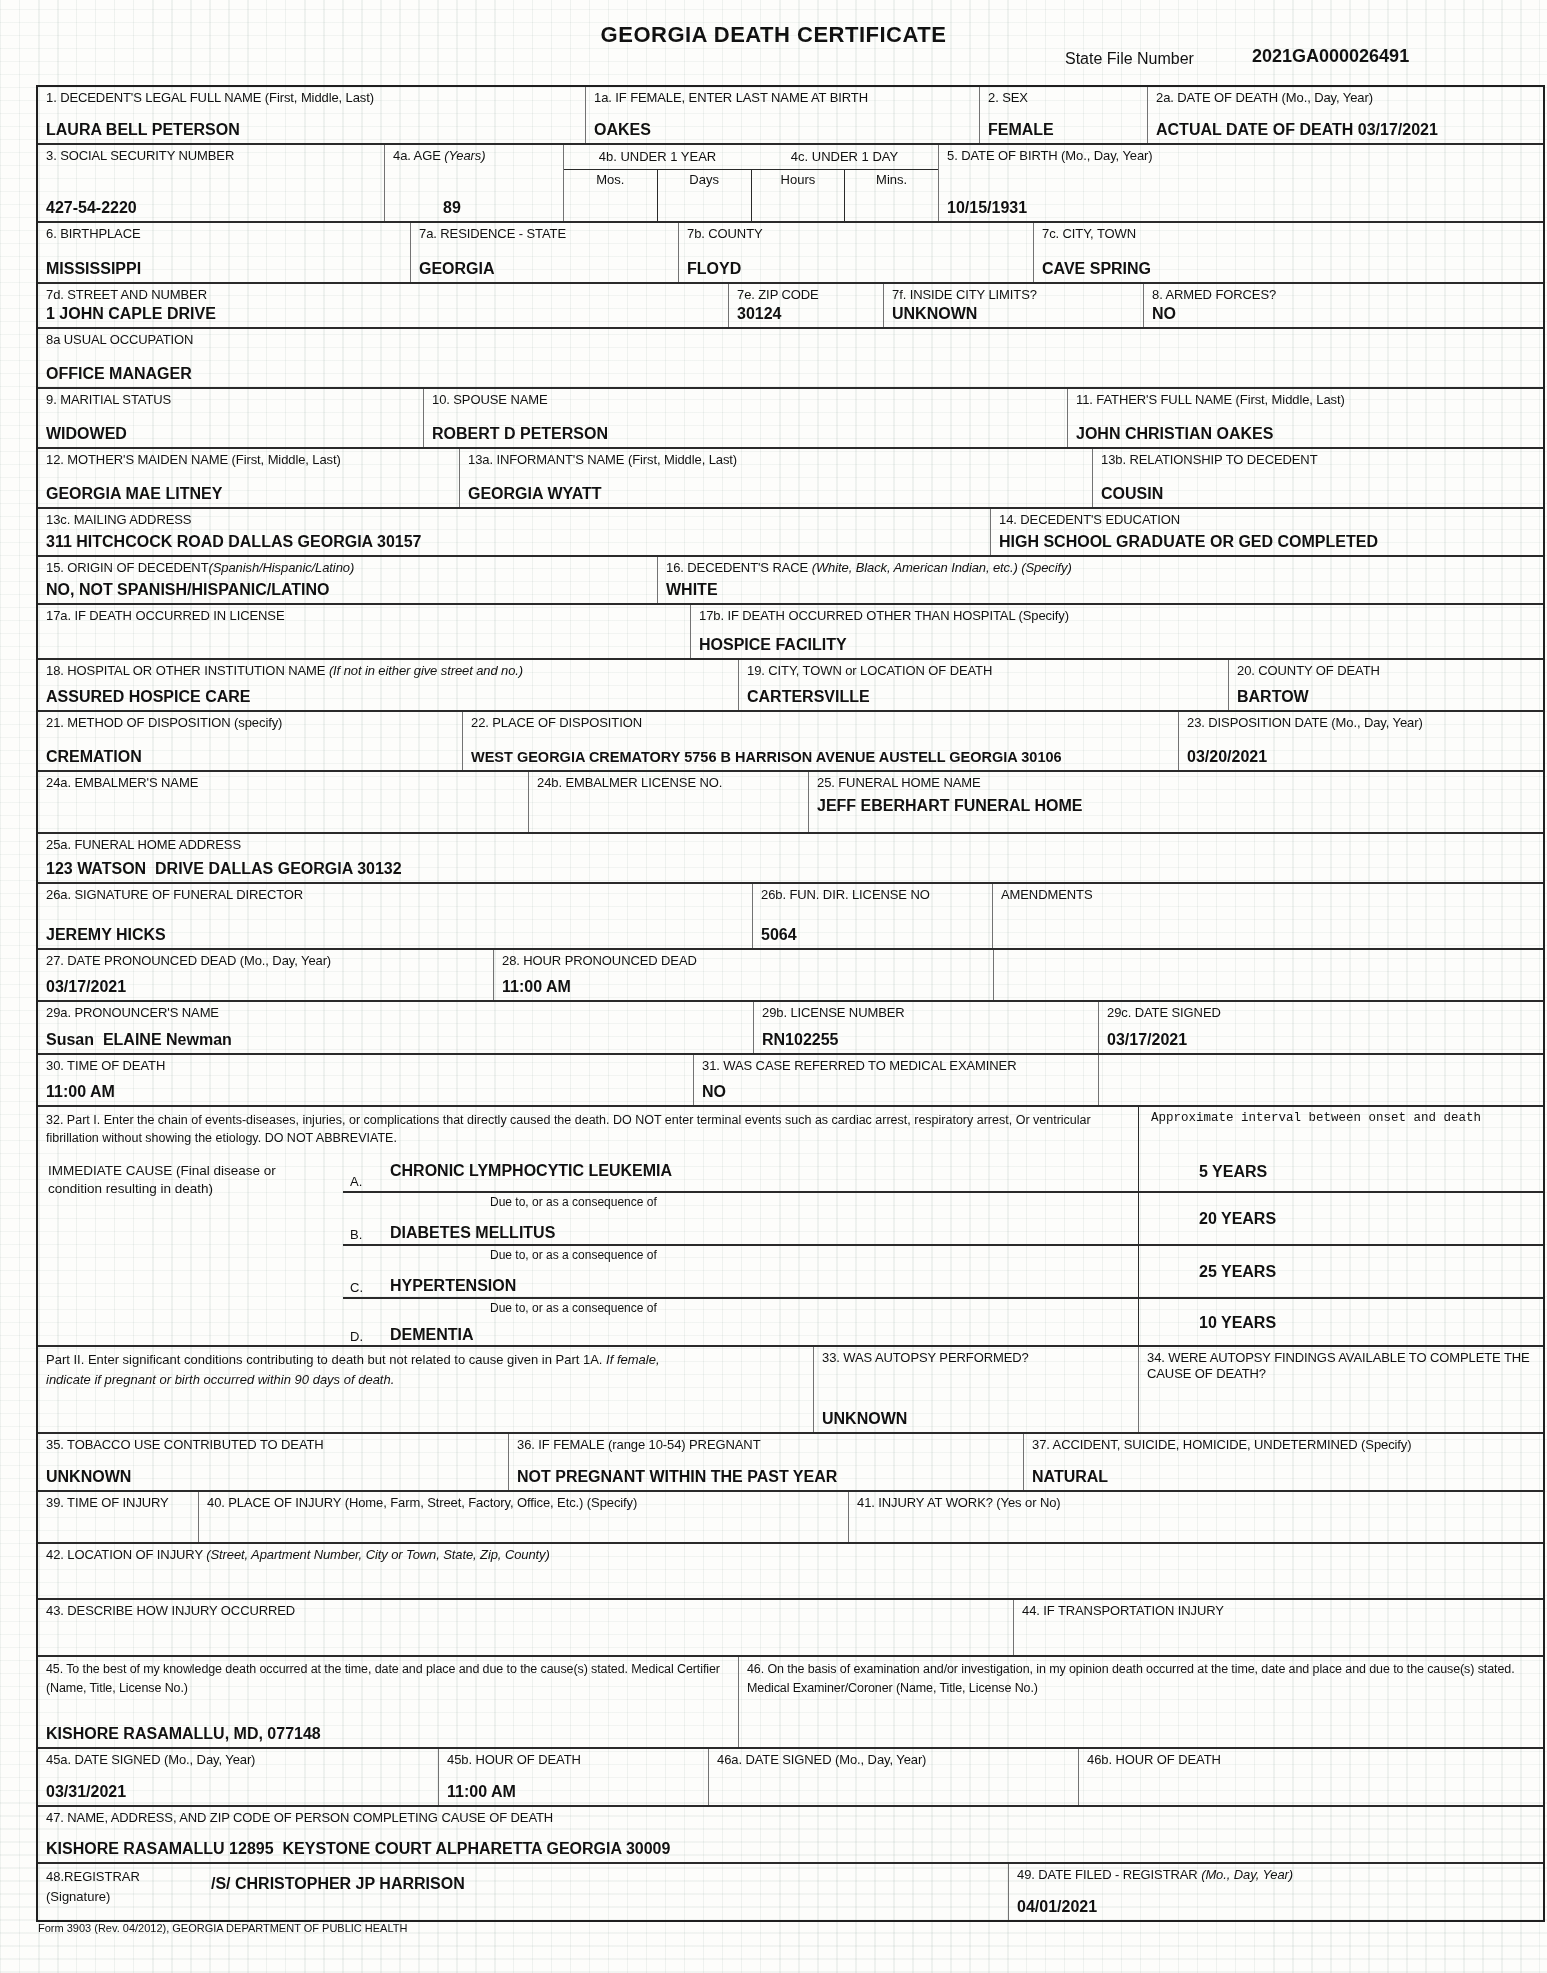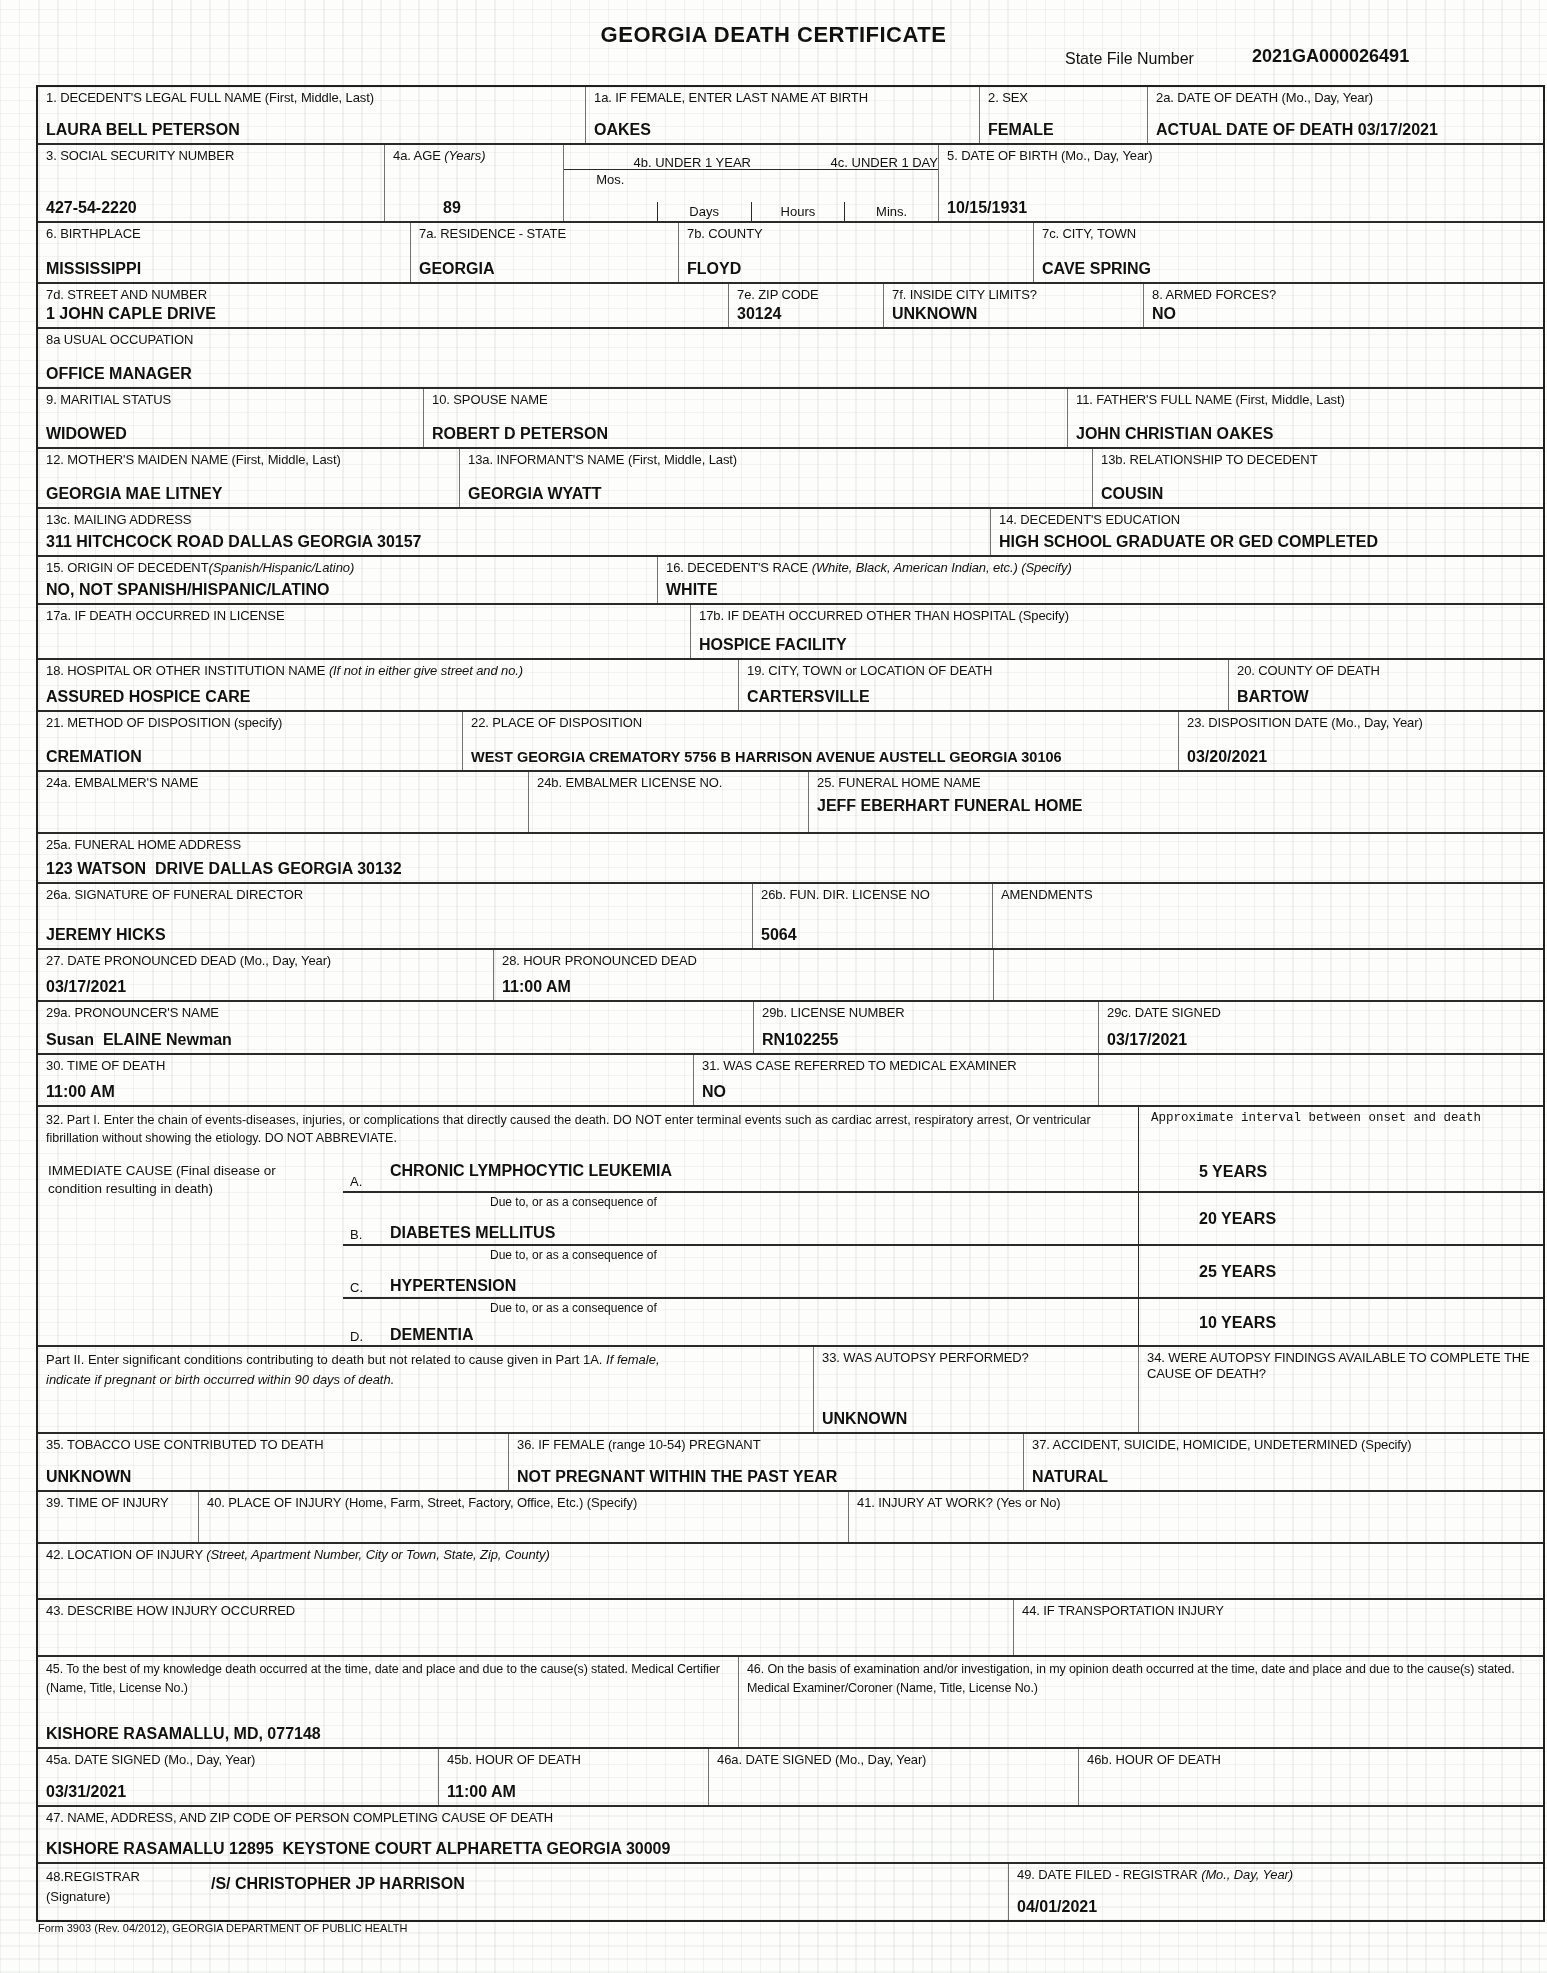--- a/index.html
+++ b/index.html
@@ -24,24 +24,24 @@
   .c{position:relative;display:flex;flex-direction:column;justify-content:space-between;
      padding:3px 6px 4px 8px;box-sizing:border-box;overflow:hidden;}
   .c + .c{border-left:1px solid #737373;}
   .fx{flex:1 1 auto;}
   .lb{font-size:13px;line-height:1.22;letter-spacing:-0.1px;}
   .lb i{font-style:italic;}
   .vl{font-weight:bold;font-size:16px;line-height:1.1;white-space:pre-wrap;}
   
   .grp{padding:0;}
   .grp-top{display:flex;height:24px;}
-  .grp-h{flex:1;text-align:right;font-size:13px;padding-top:10px;}
+  .grp-h{flex:1;text-align:center;font-size:13px;padding-top:4px;}
   .grp-cols{flex:1;display:flex;border-top:1px solid #2a2a2a;}
   .grp-col{flex:1;text-align:center;font-size:13px;padding-top:2px;box-sizing:border-box;}
-  .grp-col + .grp-col{border-left:1px solid #2a2a2a;margin-top:32px;}
+  .grp-col + .grp-col{border-left:1px solid #2a2a2a;}
   
   .s32{box-sizing:border-box;border-bottom:2px solid #2a2a2a;}
   .s32top{display:flex;height:45px;}
   .s32instr{flex:1;padding:4px 14px 0 8px;font-size:12.5px;line-height:1.45;box-sizing:border-box;}
   .s32int{flex:0 0 405px;border-left:1px solid #2a2a2a;display:flex;align-items:center;
      padding-left:60px;box-sizing:border-box;}
   .s32ih{font-size:12.5px;align-items:flex-start;padding:4px 4px 0 12px;font-family:Liberation Mono, monospace;}
   .s32body{position:relative;}
   .s32imm{position:absolute;left:10px;top:10px;width:268px;font-size:13.5px;line-height:1.35;z-index:3;}
   .s32r{display:flex;position:relative;}

